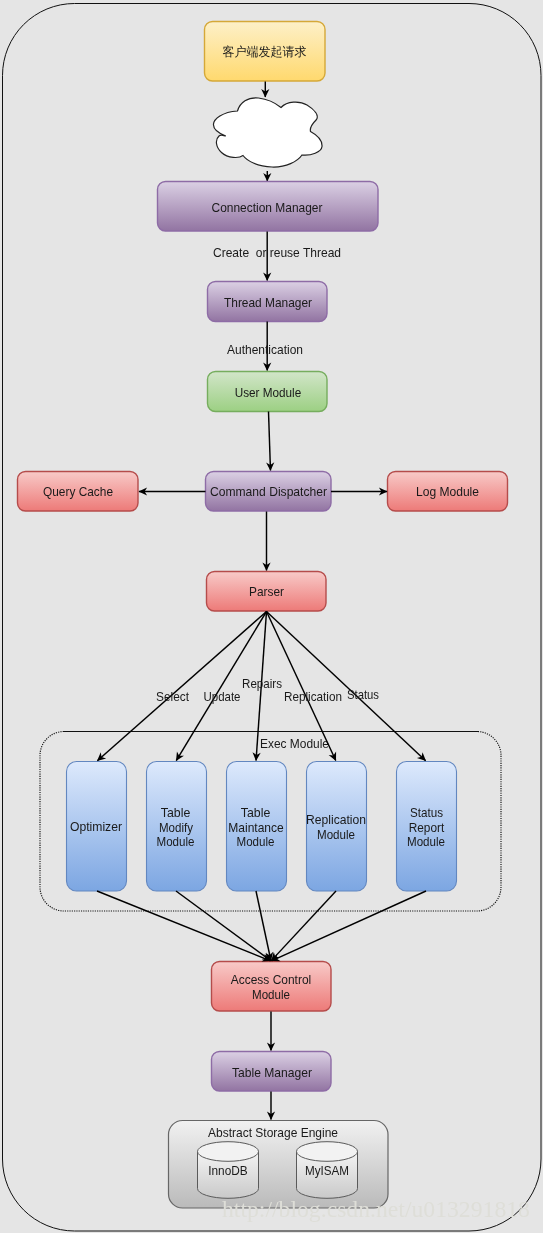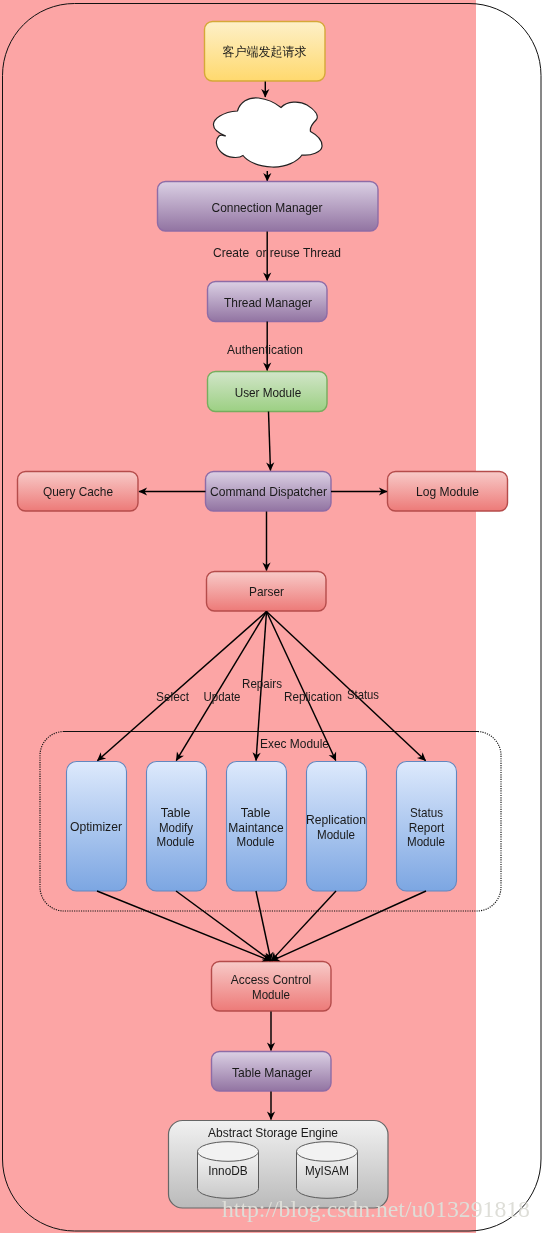--- a/index.html
+++ b/index.html
@@ -1,18 +1,18 @@
 <!DOCTYPE html>
 <html><head>
 <meta charset="utf-8">
 <title>MySQL Architecture Diagram</title>
 <style>
   html,body{margin:0;padding:0;background:#ffffff;}
   body{width:543px;height:1233px;overflow:hidden;font-family:"Liberation Sans",sans-serif;}
-  #stage{position:relative;width:476px;height:1233px;background:#fca5a5;}
+  #stage{position:relative;width:543px;height:1233px;background:#e5e5e5;}
   svg{display:block;}
   text{font-family:"Liberation Sans",sans-serif;}
   .lbl{fill:#1a1a1a;}
   .wm{font-family:"Liberation Serif",serif;}
 </style>
 </head>
 <body>
 
 <div id="stage">
 <svg id="diagram" width="543" height="1233" viewBox="0 0 543 1233" xmlns="http://www.w3.org/2000/svg" shape-rendering="geometricPrecision">

